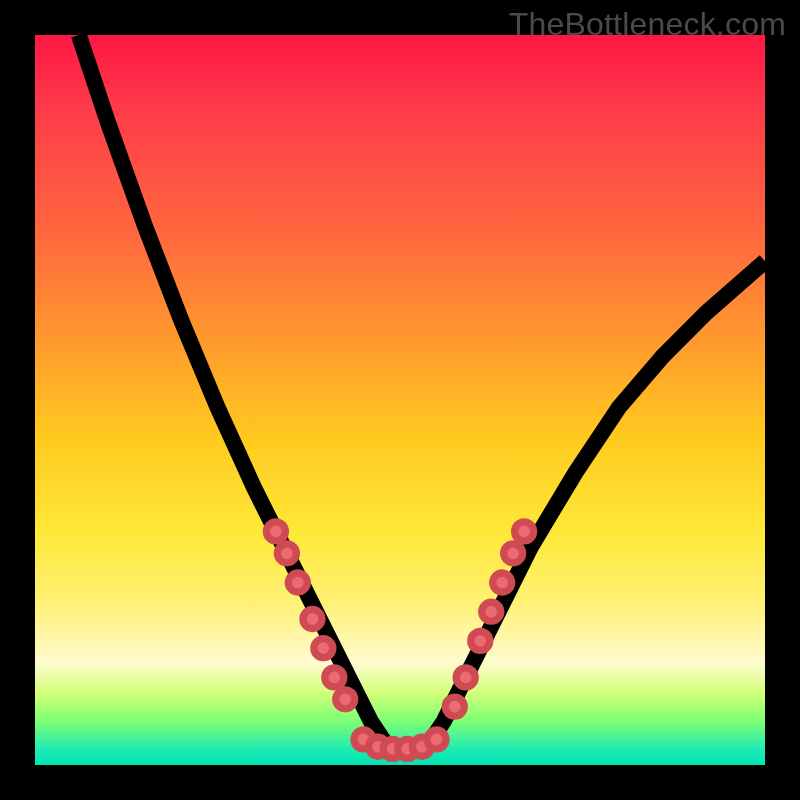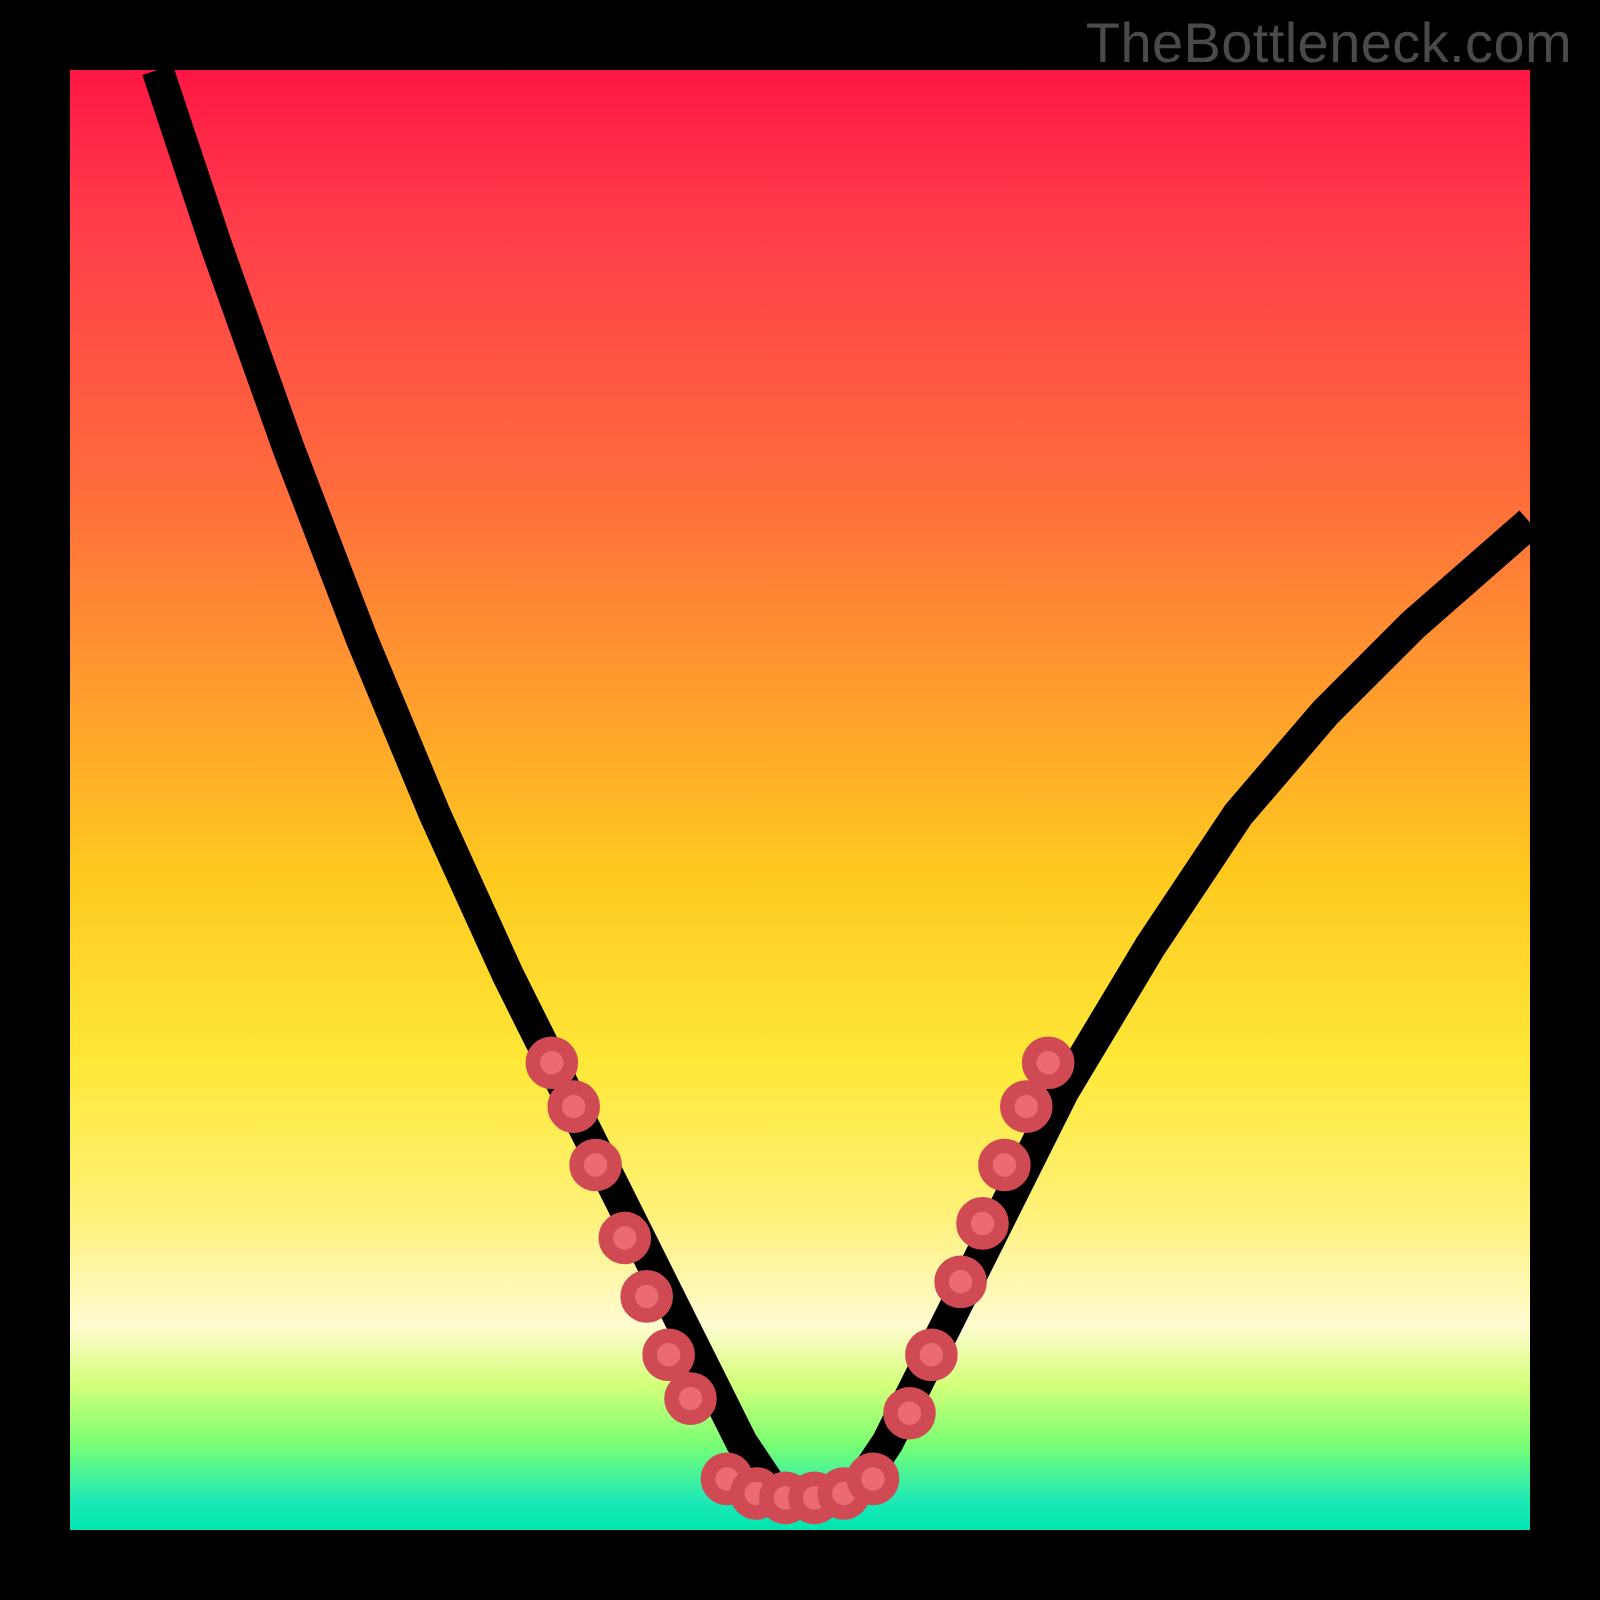--- a/index.html
+++ b/index.html
@@ -56,21 +56,21 @@
   }
   .dots circle {
     fill: #ec6b72;
     stroke: #d04a54;
     stroke-width: 1;
   }
   .watermark {
     position: absolute;
     top: 6px;
     right: 14px;
-    font-size: 28px;
+    font-size: 32px;
     font-weight: 500;
     color: #4a4a4a;
     letter-spacing: 0.2px;
   }
 </style>
 </head>
 <body>
 
 <div class="frame">
 

